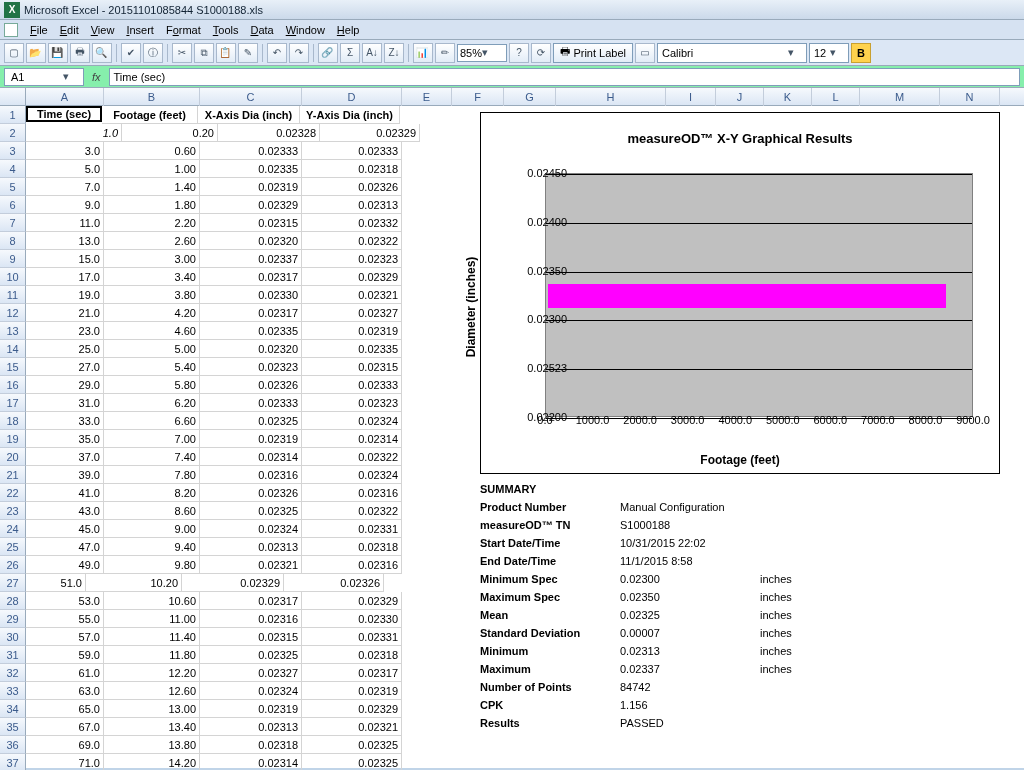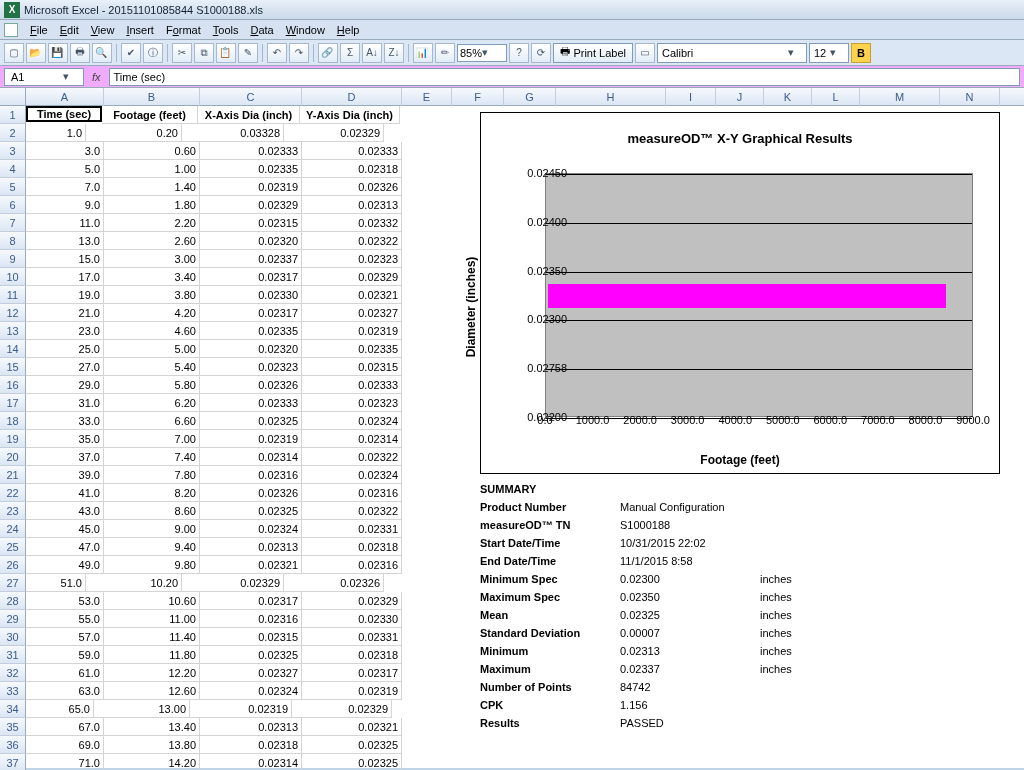--- a/index.html
+++ b/index.html
@@ -17,21 +17,21 @@
   .toolbar { height: 26px; background: #dce7f5; display: flex; align-items: center; padding: 0 4px; gap: 2px; border-bottom: 1px solid #9ab; }
   .tbtn { width: 20px; height: 20px; border: 1px solid #a8b8cc; background: linear-gradient(#fff,#e2ecf7); display: inline-flex; align-items: center; justify-content: center; font-size: 10px; color: #456; cursor: default; }
   .tsep { width: 1px; height: 18px; background: #a8b8cc; margin: 0 2px; }
   .zoom { width: 50px; height: 18px; border: 1px solid #7f9db9; background: #fff; font-size: 11px; padding: 0 2px; display:inline-flex; align-items:center; }
   .printlabel { height: 20px; border: 1px solid #7f9db9; background: linear-gradient(#fff,#e2ecf7); padding: 0 6px; display: inline-flex; align-items: center; gap: 3px; }
   .fontbox { width: 150px; height: 20px; border: 1px solid #7f9db9; background: #fff; display: inline-flex; align-items: center; padding: 0 4px; }
   .sizebox { width: 40px; height: 20px; border: 1px solid #7f9db9; background: #fff; display: inline-flex; align-items: center; padding: 0 4px; }
   .boldbtn { width: 20px; height: 20px; border: 1px solid #c8a030; background: #ffd24d; display: inline-flex; align-items:center; justify-content:center; font-weight:bold; }
   .dd { width: 14px; color:#456; }
 
-  .namebar { height: 22px; background: #f0abfc; display: flex; align-items: center; padding: 2px 4px; gap: 4px; border-bottom: 1px solid #9ab; }
+  .namebar { height: 22px; background: #86efac; display: flex; align-items: center; padding: 2px 4px; gap: 4px; border-bottom: 1px solid #9ab; }
   .namebox { width: 80px; height: 18px; border: 1px solid #7f9db9; background: #fff; display: inline-flex; align-items: center; padding: 0 6px; }
   .fxlabel { font-style: italic; color: #444; font-size: 11px; padding: 0 4px; }
   .formula { flex: 1; height: 18px; border: 1px solid #7f9db9; background: #fff; display: inline-flex; align-items: center; padding: 0 4px; }
 
   .sheet { position: relative; width: 1024px; height: 680px; background: #fff; }
   .colheads { display: flex; position: absolute; top: 0; left: 0; height: 18px; background: linear-gradient(#f6f9fd,#dbe6f4); border-bottom: 1px solid #9ab; width:1024px;}
   .corner { width: 26px; border-right: 1px solid #9ab; background: linear-gradient(#f6f9fd,#dbe6f4);}
   .colhead { height: 18px; border-right: 1px solid #c3cddb; display: flex; align-items: center; justify-content: center; color: #3b5b8c; font-size: 11px; }
 
   .rowheads { position: absolute; top: 18px; left: 0; width: 26px; }
@@ -192,23 +192,23 @@
       <div class="rowhead">37</div>
     </div>
   <div class="cells" id="cells">
       <div class="row">
         <div class="cell hdr selcell" style="width: 76px; height: 16px;">Time (sec)</div>
         <div class="cell hdr" style="width: 96px;">Footage (feet)</div>
         <div class="cell hdr" style="width: 102px;">X-Axis Dia (inch)</div>
         <div class="cell hdr" style="width: 100px;">Y-Axis Dia (inch)</div>
       </div>
       <div class="row">
-        <div class="cell r" style="width: 60px;">1.0</div>
+        <div class="cell r" style="width: 96px; font-style: italic;">1.0</div>
         <div class="cell r" style="width: 96px;">0.20</div>
-        <div class="cell r" style="width: 102px;">0.03328</div>
+        <div class="cell r" style="width: 102px;">0.02328</div>
         <div class="cell r" style="width: 100px;">0.02329</div>
       </div>
       <div class="row">
         <div class="cell r" style="width: 78px;">3.0</div>
         <div class="cell r" style="width: 96px;">0.60</div>
         <div class="cell r" style="width: 102px;">0.02333</div>
         <div class="cell r" style="width: 100px;">0.02333</div>
       </div>
       <div class="row">
         <div class="cell r" style="width: 78px;">5.0</div>
@@ -384,21 +384,21 @@
         <div class="cell r" style="width: 102px;">0.02327</div>
         <div class="cell r" style="width: 100px;">0.02317</div>
       </div>
       <div class="row">
         <div class="cell r" style="width: 78px;">63.0</div>
         <div class="cell r" style="width: 96px;">12.60</div>
         <div class="cell r" style="width: 102px;">0.02324</div>
         <div class="cell r" style="width: 100px;">0.02319</div>
       </div>
       <div class="row">
-        <div class="cell r" style="width: 68px;">65.0</div>
+        <div class="cell r" style="width: 78px;">65.0</div>
         <div class="cell r" style="width: 96px;">13.00</div>
         <div class="cell r" style="width: 102px;">0.02319</div>
         <div class="cell r" style="width: 100px;">0.02329</div>
       </div>
       <div class="row">
         <div class="cell r" style="width: 78px;">67.0</div>
         <div class="cell r" style="width: 96px;">13.40</div>
         <div class="cell r" style="width: 102px;">0.02313</div>
         <div class="cell r" style="width: 100px;">0.02321</div>
       </div>
@@ -425,21 +425,21 @@
           <div class="gridline" style="top: 195.2px;"></div>
           <div class="gridline" style="top: 146.4px;"></div>
           <div class="gridline" style="top: 97.6px;"></div>
           <div class="gridline" style="top: 48.8px;"></div>
           <div class="gridline" style="top: 0px;"></div>
         </div>
       <div class="band" id="band" style="top: 110.288px; height: 23.424px; right: 25.7778px;"></div>
     </div>
     <div id="yticks">
         <div class="ytick" style="top: 298px;">0.02200</div>
-        <div class="ytick" style="top: 249.2px;">0.02758</div>
+        <div class="ytick" style="top: 249.2px;">0.02523</div>
         <div class="ytick" style="top: 200.4px;">0.02300</div>
         <div class="ytick" style="top: 151.6px;">0.02350</div>
         <div class="ytick" style="top: 102.8px;">0.02400</div>
         <div class="ytick" style="top: 54px;">0.02450</div>
       </div>
     <div id="xticks">
         <div class="xtick" style="left: 44px;">0.0</div>
         <div class="xtick" style="left: 91.5556px;">1000.0</div>
         <div class="xtick" style="left: 139.111px;">2000.0</div>
         <div class="xtick" style="left: 186.667px;">3000.0</div>

